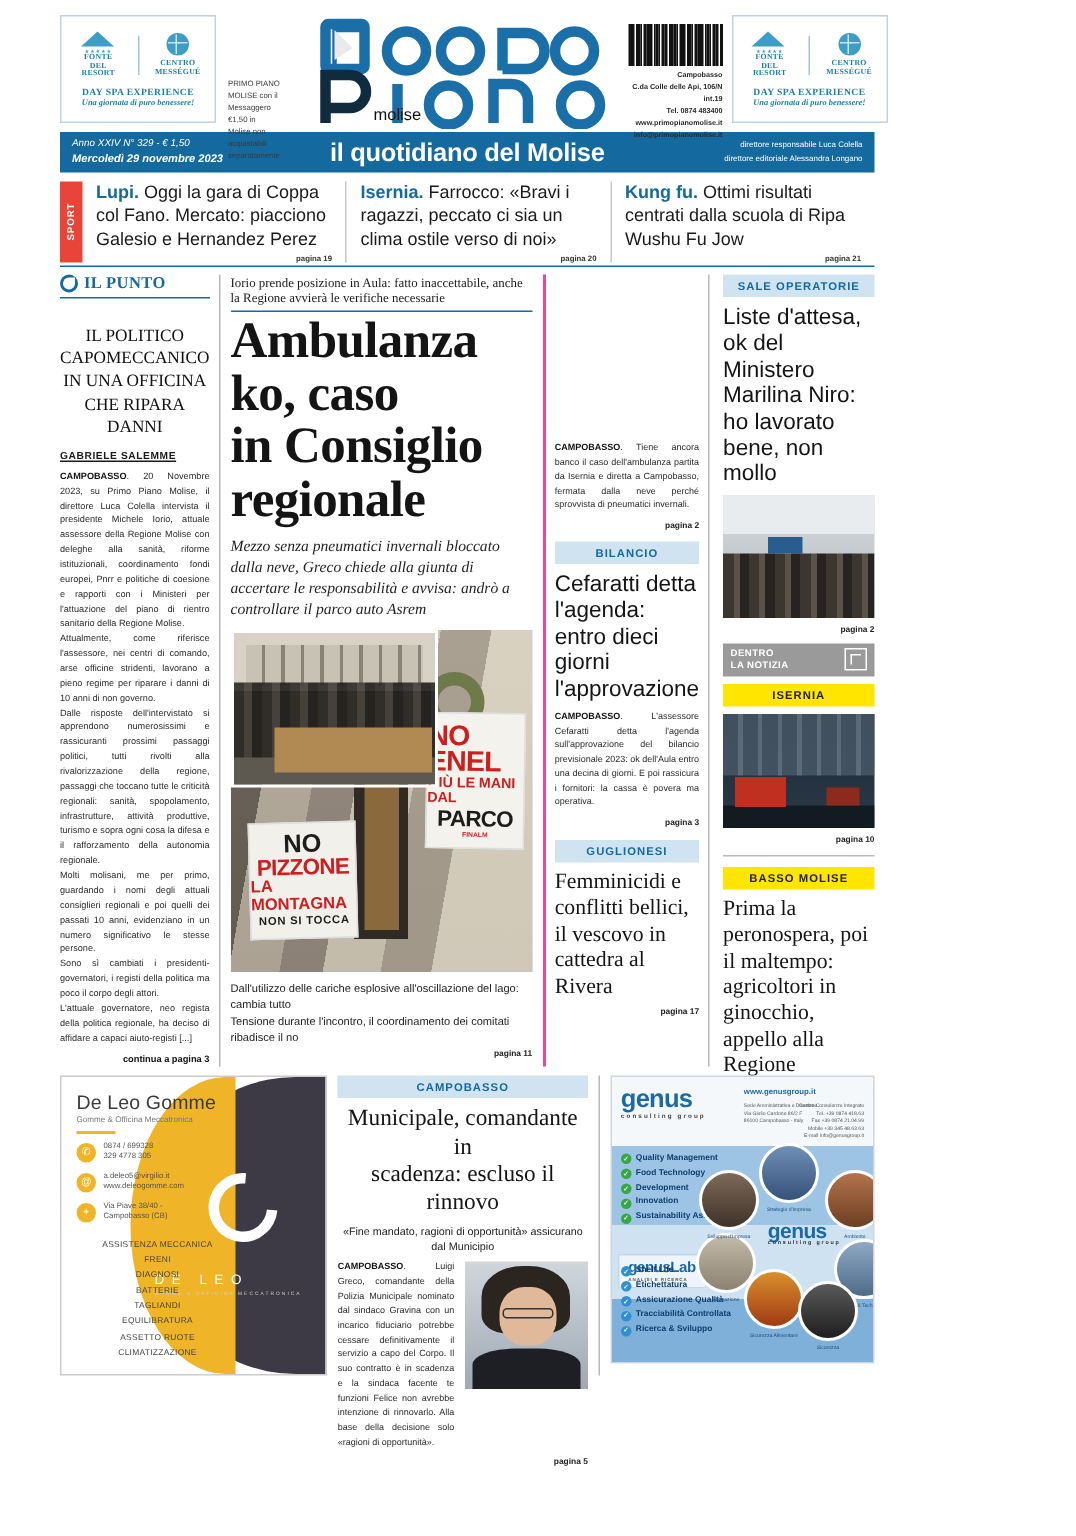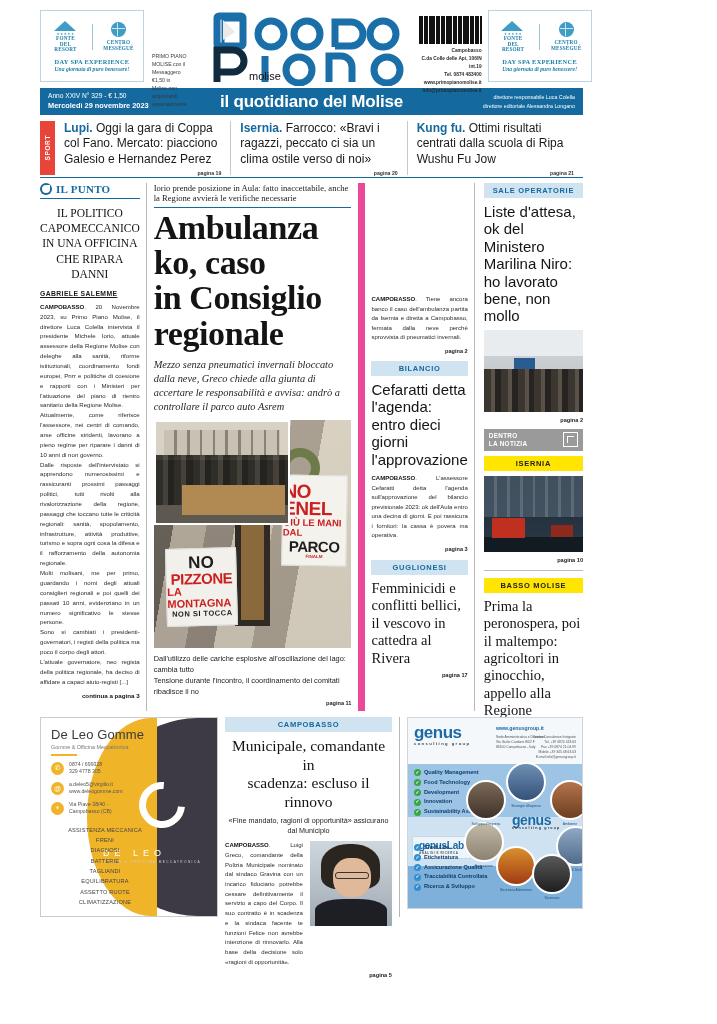--- a/index.html
+++ b/index.html
@@ -52,21 +52,21 @@
   .barcode i.w { width: 2px; }
   .barcode i.g { background: transparent; }
   .addr { font-size: 4.8px; line-height: 1.65; color: #2a2a2a; margin-top: 3px; }
   .addr .bold { font-weight: bold; }
 
   
   .bluebar {
     height: 27px; background: #14699e; color: #fff; display: flex; align-items: center;
     padding: 0 8px; margin-top: 4px;
   }
-  .bb-left { width: 150px; font-size: 6.6px; line-height: 1.45; }
+  .bb-left { width: 150px; font-size: 6.6px; line-height: 1.45; font-style: italic; }
   .bb-left .b2 { font-weight: bold; font-size: 7.4px; }
   .bb-center { flex: 1; text-align: center; font-size: 17px; font-weight: bold; letter-spacing: -.2px; }
   .bb-right { width: 150px; text-align: right; font-size: 5.3px; line-height: 1.6; }
 
   
   .sport { display: flex; margin-top: 6px; height: 54px; }
   .sport-tab {
     width: 15px; background: #e8443a; color: #fff; font-size: 6.5px; font-weight: bold;
     letter-spacing: .6px; display: flex; align-items: center; justify-content: center;
   }
@@ -76,31 +76,31 @@
   .sport-item:last-child { border-right: none; }
   .sport-item .txt { font-size: 12px; line-height: 1.28; color: #1a1a1a; }
   .sport-item .txt b { color: #14699e; font-weight: bold; }
   .sport-item .pg { position: absolute; right: 9px; bottom: -1px; font-size: 5.2px; font-weight: bold; color: #333; }
   .hr-blue { height: 1px; background: #14699e; margin-top: 2px; }
 
   
   .content { display: flex; margin-top: 5px; height: 528px; }
   .col-left { width: 115px; padding-right: 6px; border-right: 1px solid #b8b8b8; }
   .col-mid { width: 285px; padding: 0 7px; }
-  .col-mid2 { width: 133px; padding: 0 6px; border-left: 7px solid #ec4899; }
+  .col-mid2 { width: 133px; padding: 0 6px; border-left: 2px solid #ec4899; }
   .col-right { width: 146px; padding-left: 9px; border-left: 1px solid #b8b8b8; }
 
   
   .punto-head { display: flex; align-items: center; gap: 4px; padding-bottom: 3px; }
   .punto-ic { width: 12px; height: 12px; border-radius: 50%; background: #14699e; position: relative; }
   .punto-ic::after { content:""; position:absolute; left:2px; top:2px; width:8px; height:8px; background:#fff; border-radius:50% 0 50% 50%;}
   .punto-title { font-size: 11px; font-weight: bold; color: #14699e; font-family: "Liberation Serif", serif; letter-spacing: .3px; }
   .punto-rule { height: 1px; background: #14699e; }
   .punto-head-line { font-family: "Liberation Serif", serif; font-size: 11.5px; line-height: 1.32;
-                     text-align: center; margin: 7px 0 8px; color: #111; }
+                     text-align: center; margin: 18px 0 8px; color: #111; }
   .byline { font-size: 6.8px; font-weight: bold; text-decoration: underline; letter-spacing: .4px;
             color: #1a1a1a; margin-bottom: 5px; }
   .body-txt { font-size: 6.1px; line-height: 1.62; text-align: justify; color: #2b2b2b; }
   .body-txt b { font-weight: bold; color: #111; }
   .body-txt p { margin-bottom: 0; }
   .continua { font-size: 6.2px; font-weight: bold; text-align: right; margin-top: 6px; color: #111; }
 
   
   .kicker { font-family: "Liberation Serif", serif; font-size: 8.6px; color: #1a1a1a;
             padding-bottom: 3px; line-height: 1.2; }

